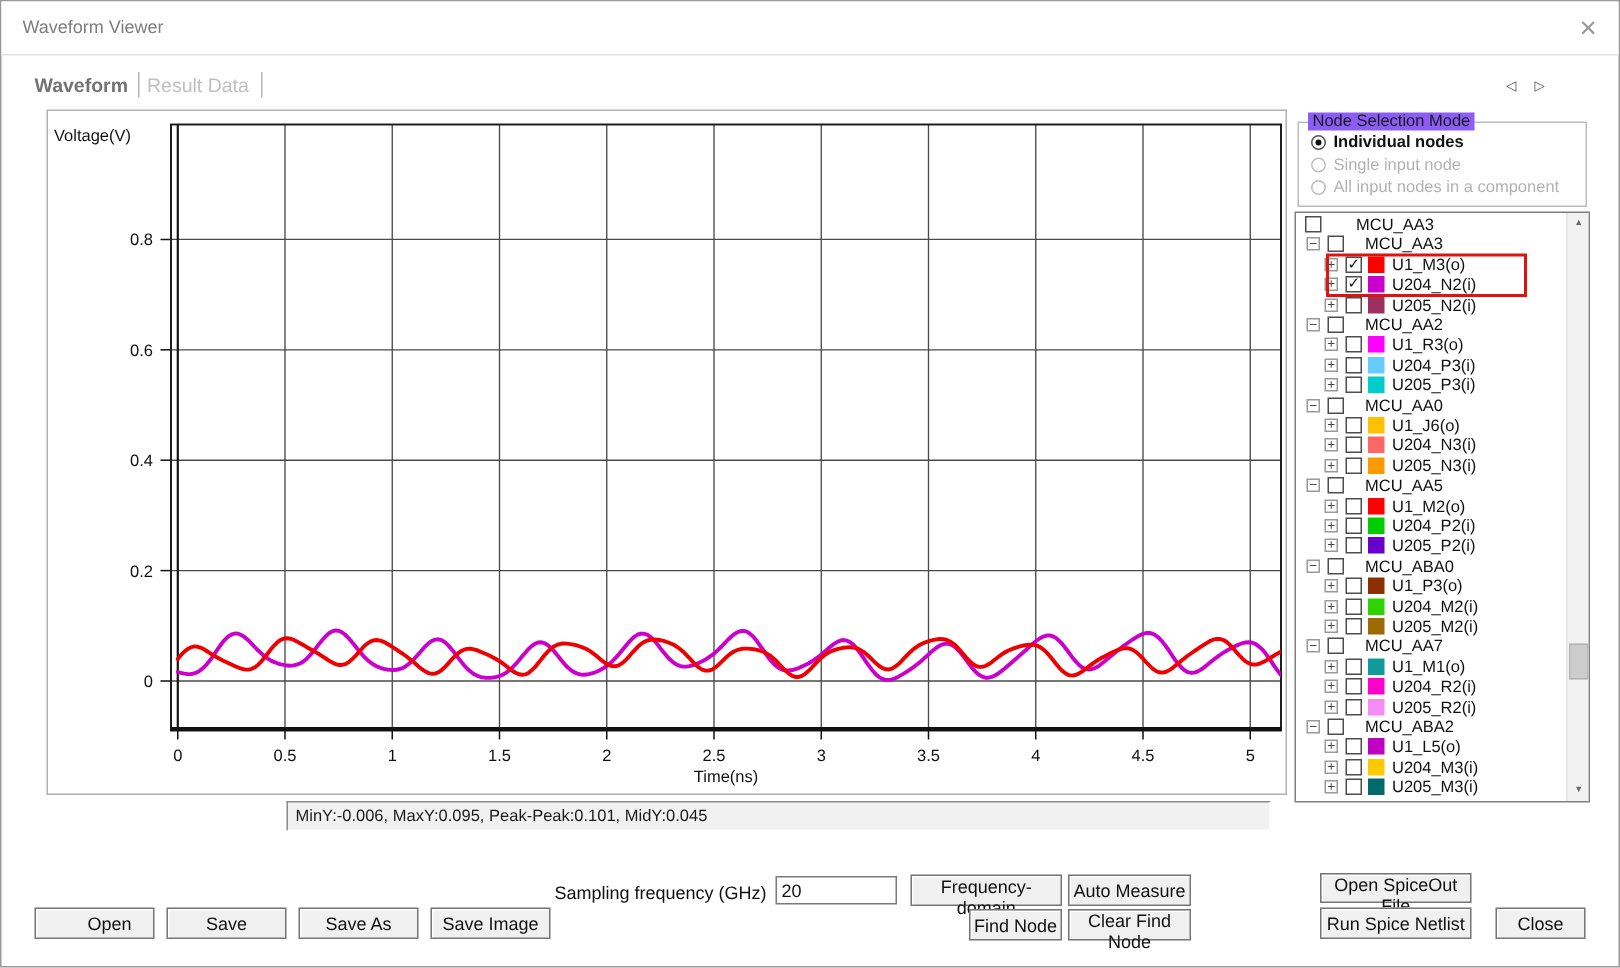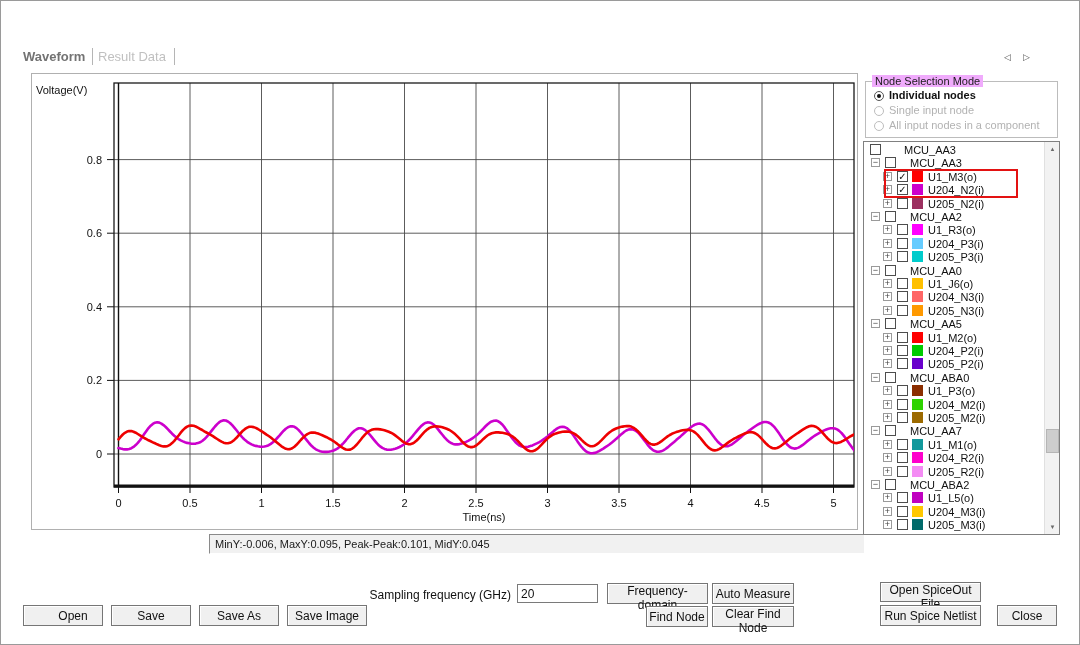--- a/index.html
+++ b/index.html
@@ -9,23 +9,23 @@
   .title-text { position:absolute; left:14px; top:10px; font-size:12px; color:#7d7d7d; }
   .close { position:absolute; right:14px; top:9px; font-size:15px; color:#9a9a9a; cursor:default; }
   .tab { position:absolute; top:48px; font-size:13px; }
   .tab.active { font-weight:bold; color:#737373; }
   .tab.inactive { color:#c0c0c0; }
   .tabsep { position:absolute; top:47px; width:1px; height:17px; background:#b5b5b5; }
   .tab-arrow { position:absolute; top:51px; font-size:9px; color:#555; }
   .chartbox { position:absolute; left:30px; top:72px; width:827px; height:457px; border:1px solid #b0b0b0; background:#fff; }
   .statusbox { position:absolute; top:533px; height:20px; background:#f1f1f1; border:1px solid; border-color:#8a8a8a #ffffff #ffffff #8a8a8a; font-size:11px; color:#1a1a1a; line-height:18px; padding-left:5px; white-space:nowrap; overflow:hidden; }
   .s1 { left:24px; width:160px; }
-  .s2 { left:190px; width:656px;margin-left:18px; }
+  .s2 { left:190px; width:656px; }
   .groupbox { position:absolute; left:864px; top:80px; width:193px; height:57px; border:1px solid #bcbcbc; }
-  .groupbox .legend { position:absolute; left:6px; top:-7px; background:#f0abfc; padding:0 3px; font-size:11px; color:#1a1a1a; }
+  .groupbox .legend { position:absolute; left:6px; top:-7px; background:#8b5cf6; padding:0 3px; font-size:11px; color:#1a1a1a; }
   .radio-row { position:absolute; left:8px; height:13px; font-size:11px; white-space:nowrap; }
   .radio-circle { display:inline-block; width:10px; height:10px; border-radius:50%; border:1px solid #555; background:#fff; vertical-align:-2px; margin-right:5px; position:relative; }
   .radio-row.selected .radio-circle::after { content:""; position:absolute; left:2px; top:2px; width:4px; height:4px; border-radius:50%; background:#111; }
   .radio-row.selected { color:#111; font-weight:bold; }
   .radio-row.disabled { color:#b2b2b2; }
   .radio-row.disabled .radio-circle { border-color:#bdbdbd; }
   .treepanel { position:absolute; left:862px; top:140px; width:197px; height:394px; border:1px solid #808080; background:#fff; overflow:hidden; }
   #tree-rows { position:absolute; left:4px; top:0; width:180px; height:100%; }
   .trow { position:absolute; height:14px; font-size:11px; white-space:nowrap; color:#111; }
   .texp { position:absolute; width:9px; height:9px; border:1px solid #9a9a9a; background:#fff; font-size:9px; line-height:7px; text-align:center; color:#444; top:1px; }
@@ -39,20 +39,24 @@
   .btn { position:absolute; background:#f0f0f0; border:1px solid #767676; box-shadow:inset 1px 1px 0 #ffffff; font-size:12px; color:#111; text-align:center; font-family:inherit; cursor:default; }
   .lbl { position:absolute; font-size:12px; color:#111; }
   .tinput { position:absolute; border:1px solid #7a7a7a; font-size:12px; padding:1px 3px; font-family:inherit; background:#fff; color:#111; }
   svg text { font-family:"Liberation Sans","DejaVu Sans",sans-serif; }
 </style>
 </head>
 <body>
 
 <div class="window">
 
+  <div class="titlebar">
+    <span class="title-text">Waveform Viewer</span>
+    <span class="close">✕</span>
+  </div>
 
   <span class="tab active" style="left:22px;">Waveform</span>
   <span class="tabsep" style="left:91px;"></span>
   <span class="tab inactive" style="left:97px;">Result Data</span>
   <span class="tabsep" style="left:173px;"></span>
   <span class="tab-arrow" style="left:1003px;">◁</span>
   <span class="tab-arrow" style="left:1022px;">▷</span>
 
   <div class="chartbox">
     <svg id="plot-svg" width="825" height="455" viewBox="0 0 825 455">

